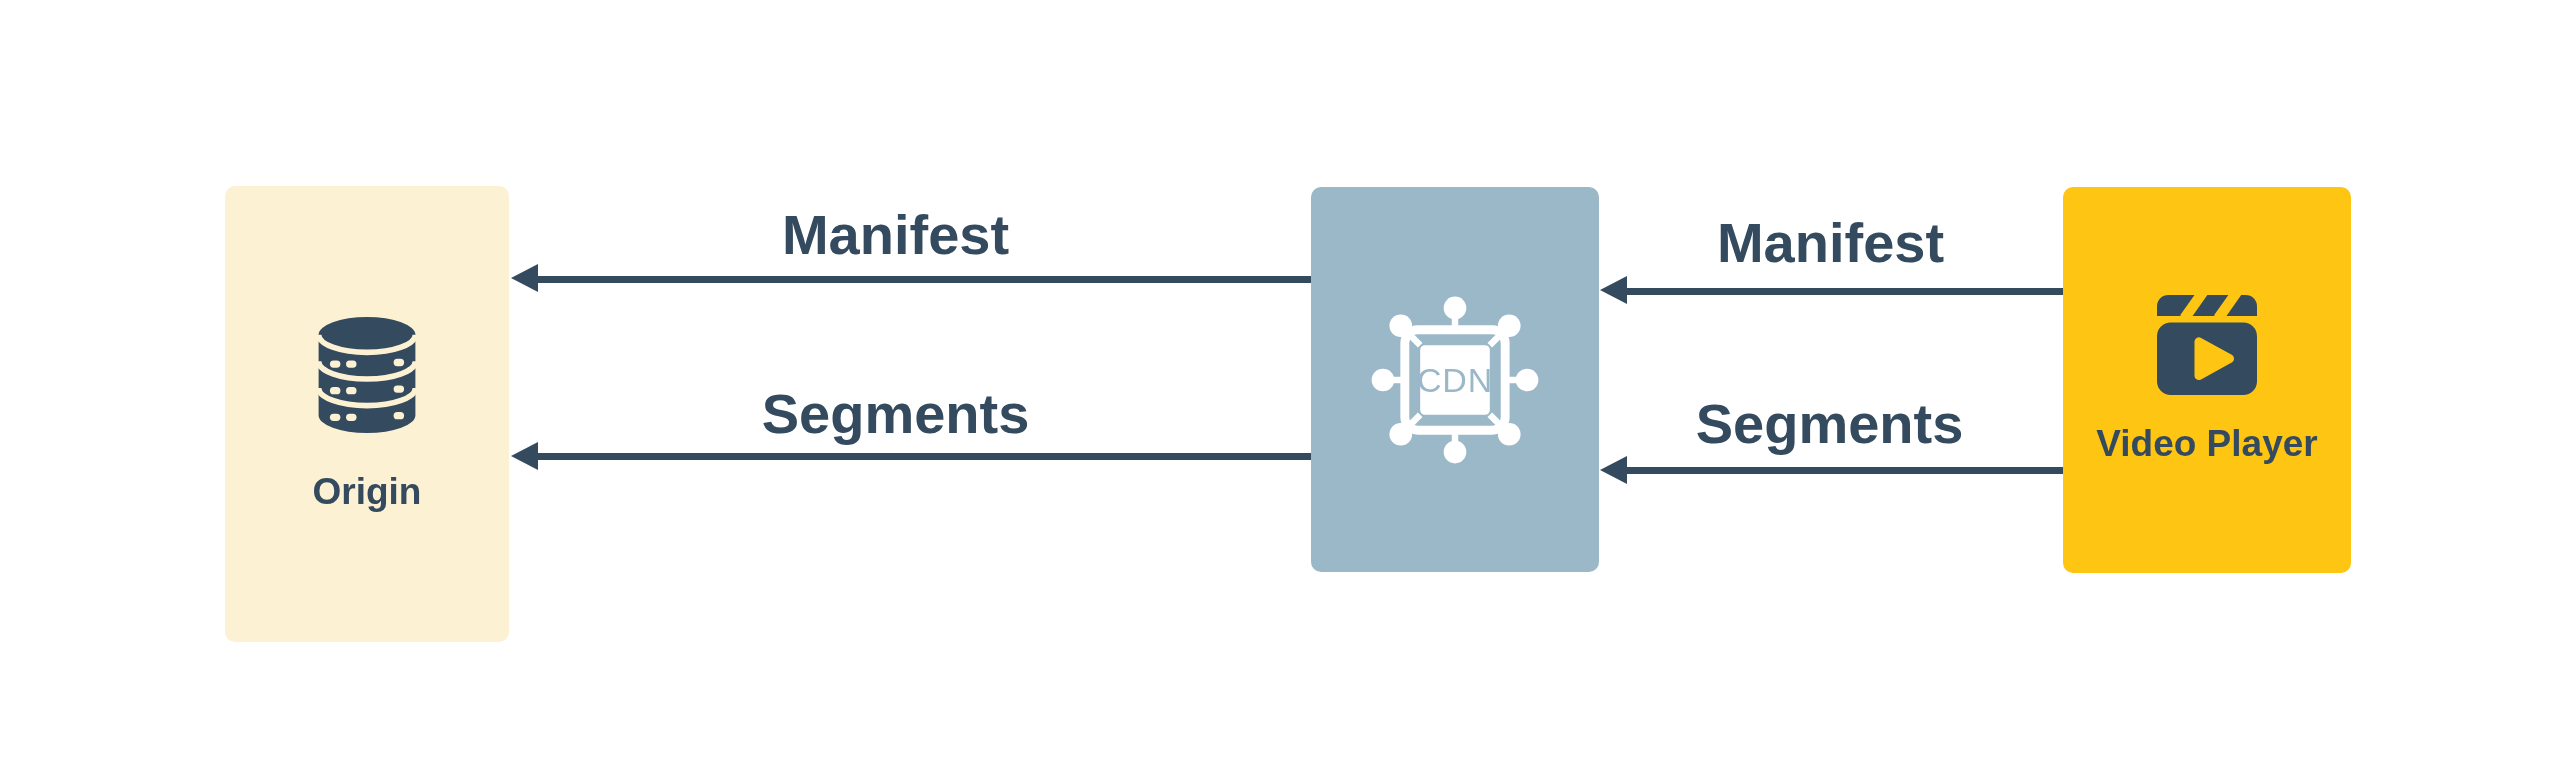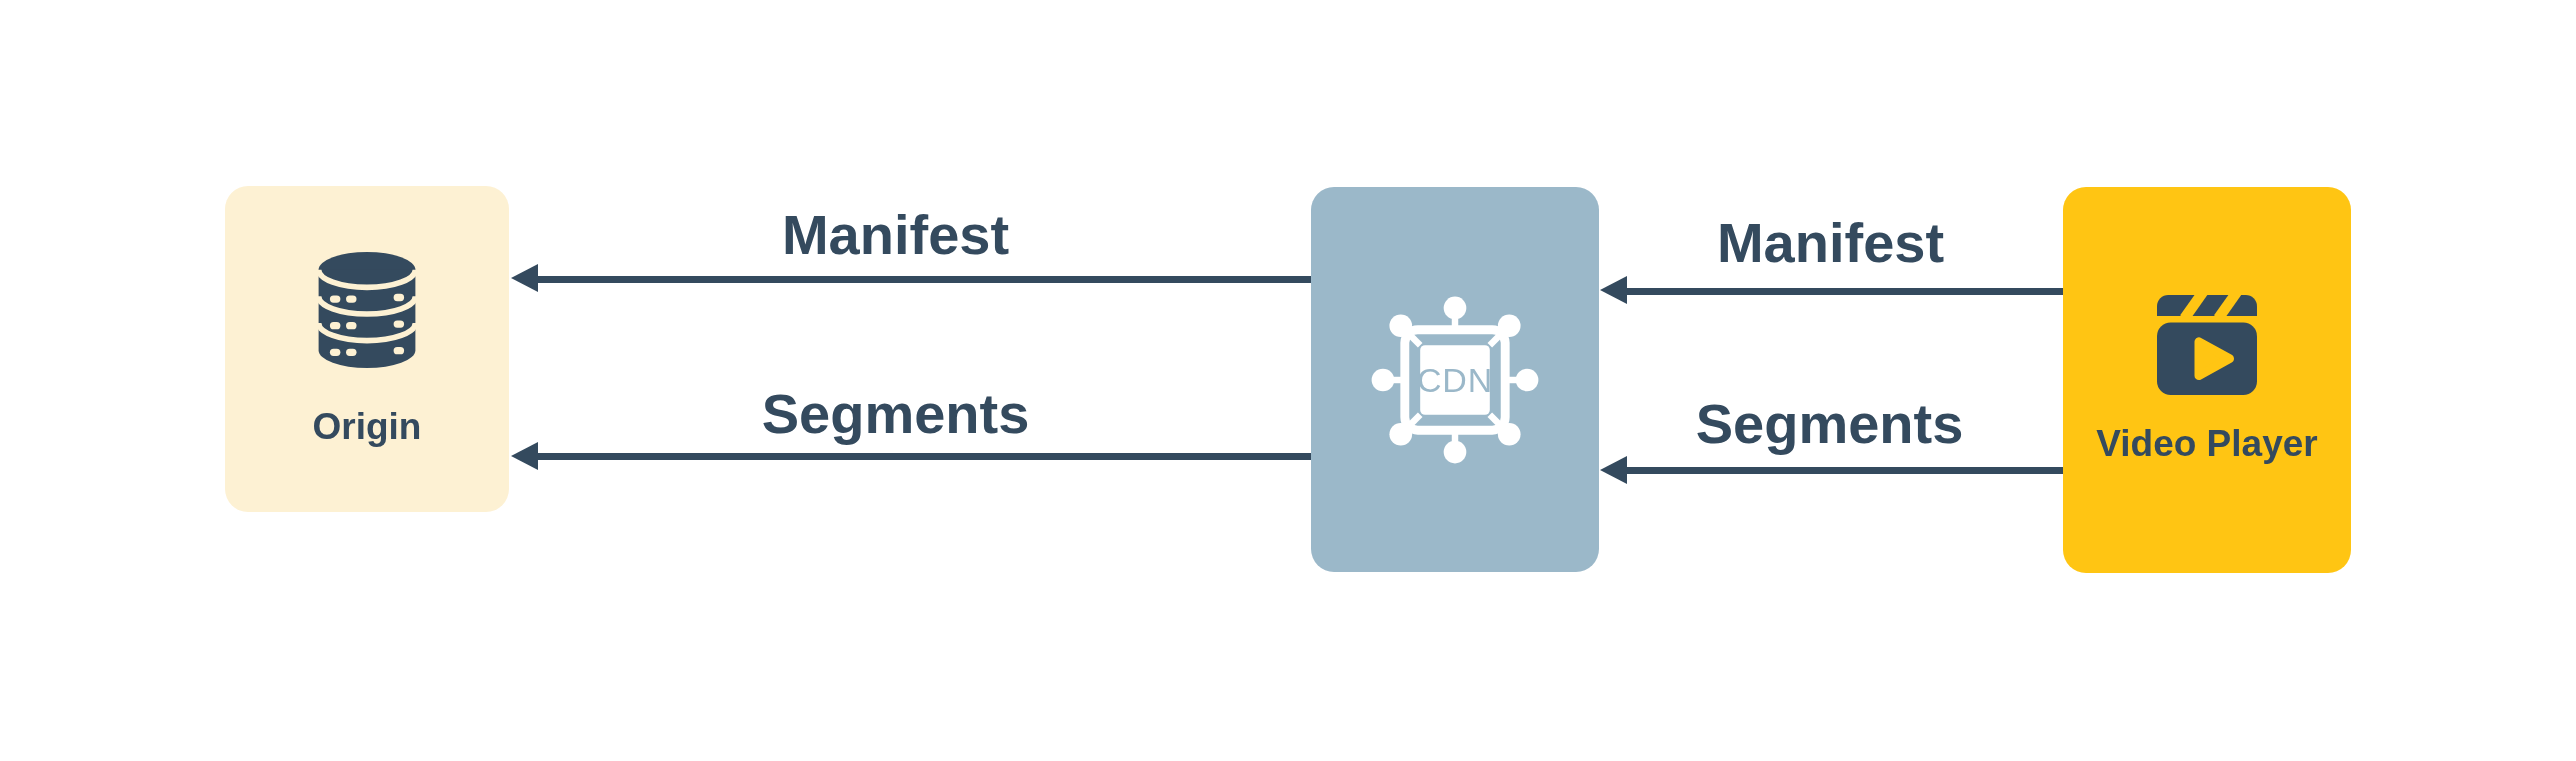--- a/index.html
+++ b/index.html
@@ -4,22 +4,22 @@
 <style>
   :root{
     --navy:#344A5E; --cream:#FDF1D3; --bluegray:#9BB8C9; --yellow:#FFC513; --white:#ffffff;
   }
   *{box-sizing:border-box}
   html,body{margin:0;padding:0;background:#fff}
   body{width:2576px;height:761px;overflow:hidden;font-family:"Liberation Sans",sans-serif}
   .canvas{position:relative;width:2576px;height:761px;background:var(--white)}
 
   
-  .node{position:absolute;border-radius:23px;display:flex;flex-direction:column;align-items:center;justify-content:center}
-  #node-origin{left:225px;top:186px;width:284px;height:326px;background:var(--cream);gap:37px}
+  .node{position:absolute;border-radius:10px;display:flex;flex-direction:column;align-items:center;justify-content:center}
+  #node-origin{left:225px;top:186px;width:284px;height:456px;background:var(--cream);gap:37px}
   #node-cdn{left:1311px;top:187px;width:288px;height:385px;background:var(--bluegray)}
   #node-video-player{left:2063px;top:187px;width:288px;height:386px;background:var(--yellow);gap:29px}
   .node-label{font-size:37px;font-weight:600;color:var(--navy);line-height:1.1;white-space:nowrap}
 
   
   .edge-line{position:absolute;height:6.5px;background:var(--navy)}
   .edge-head{position:absolute;width:0;height:0;border-top:14.5px solid transparent;border-bottom:14.5px solid transparent;border-right:27px solid var(--navy)}
   .edge-label{position:absolute;width:339px;text-align:center;font-size:56px;font-weight:600;color:var(--navy);line-height:44px;white-space:nowrap}
 
   #edge0-head{left:511px;top:264px}

